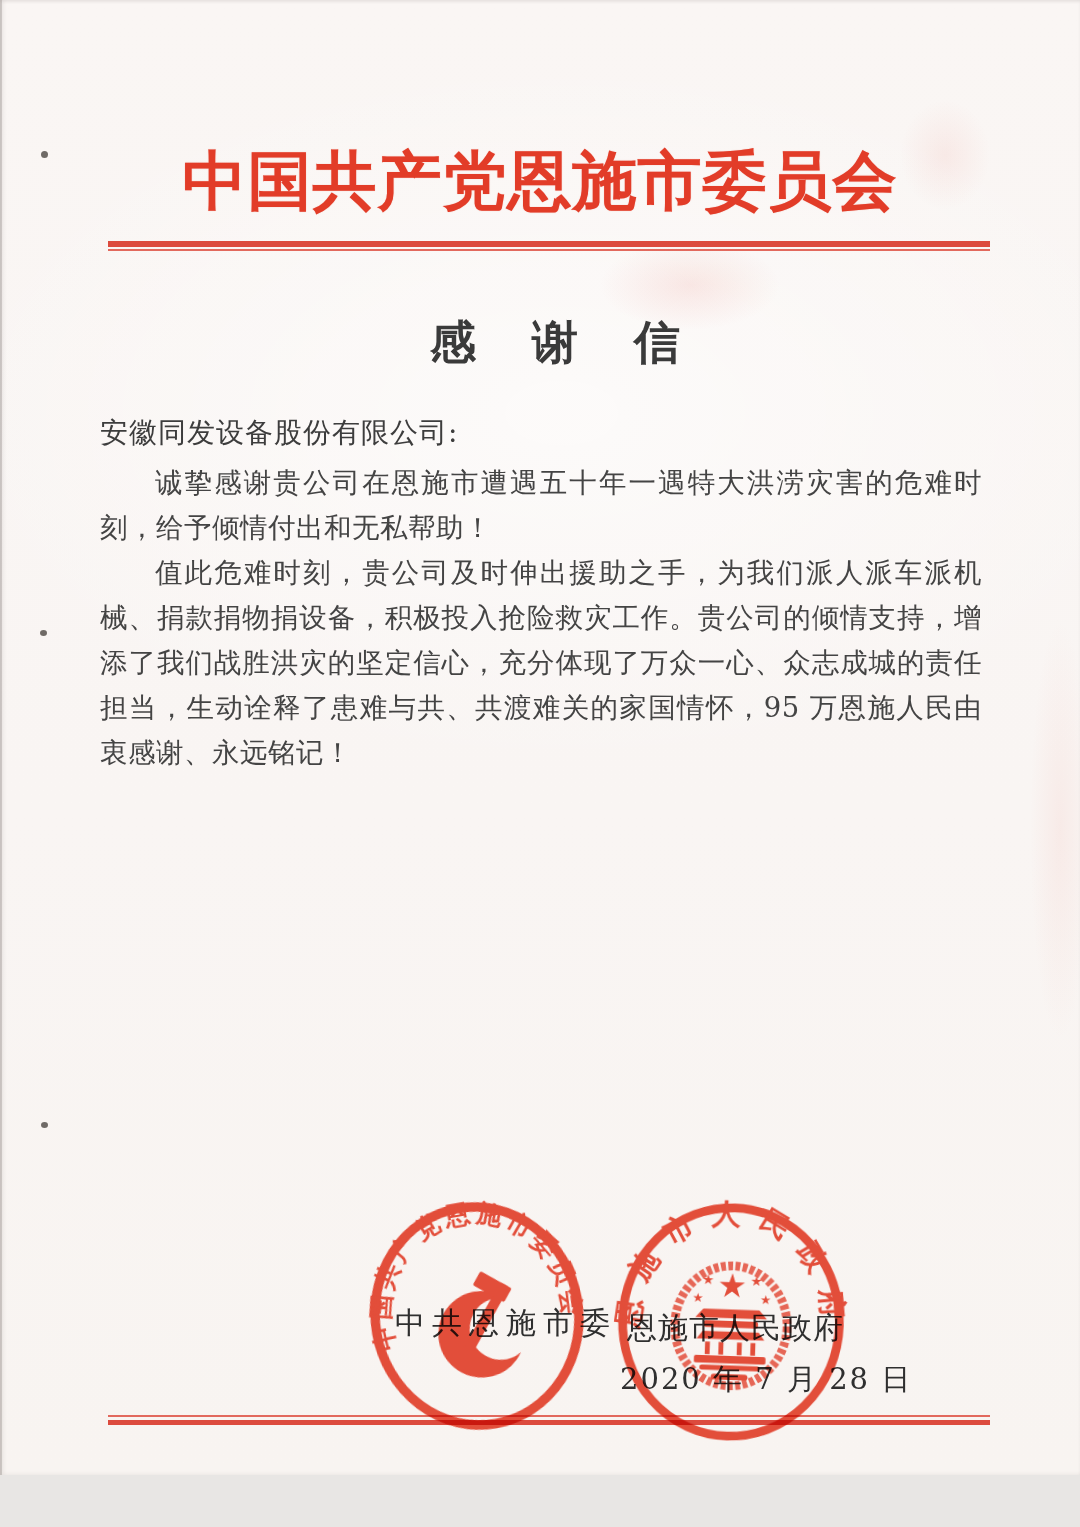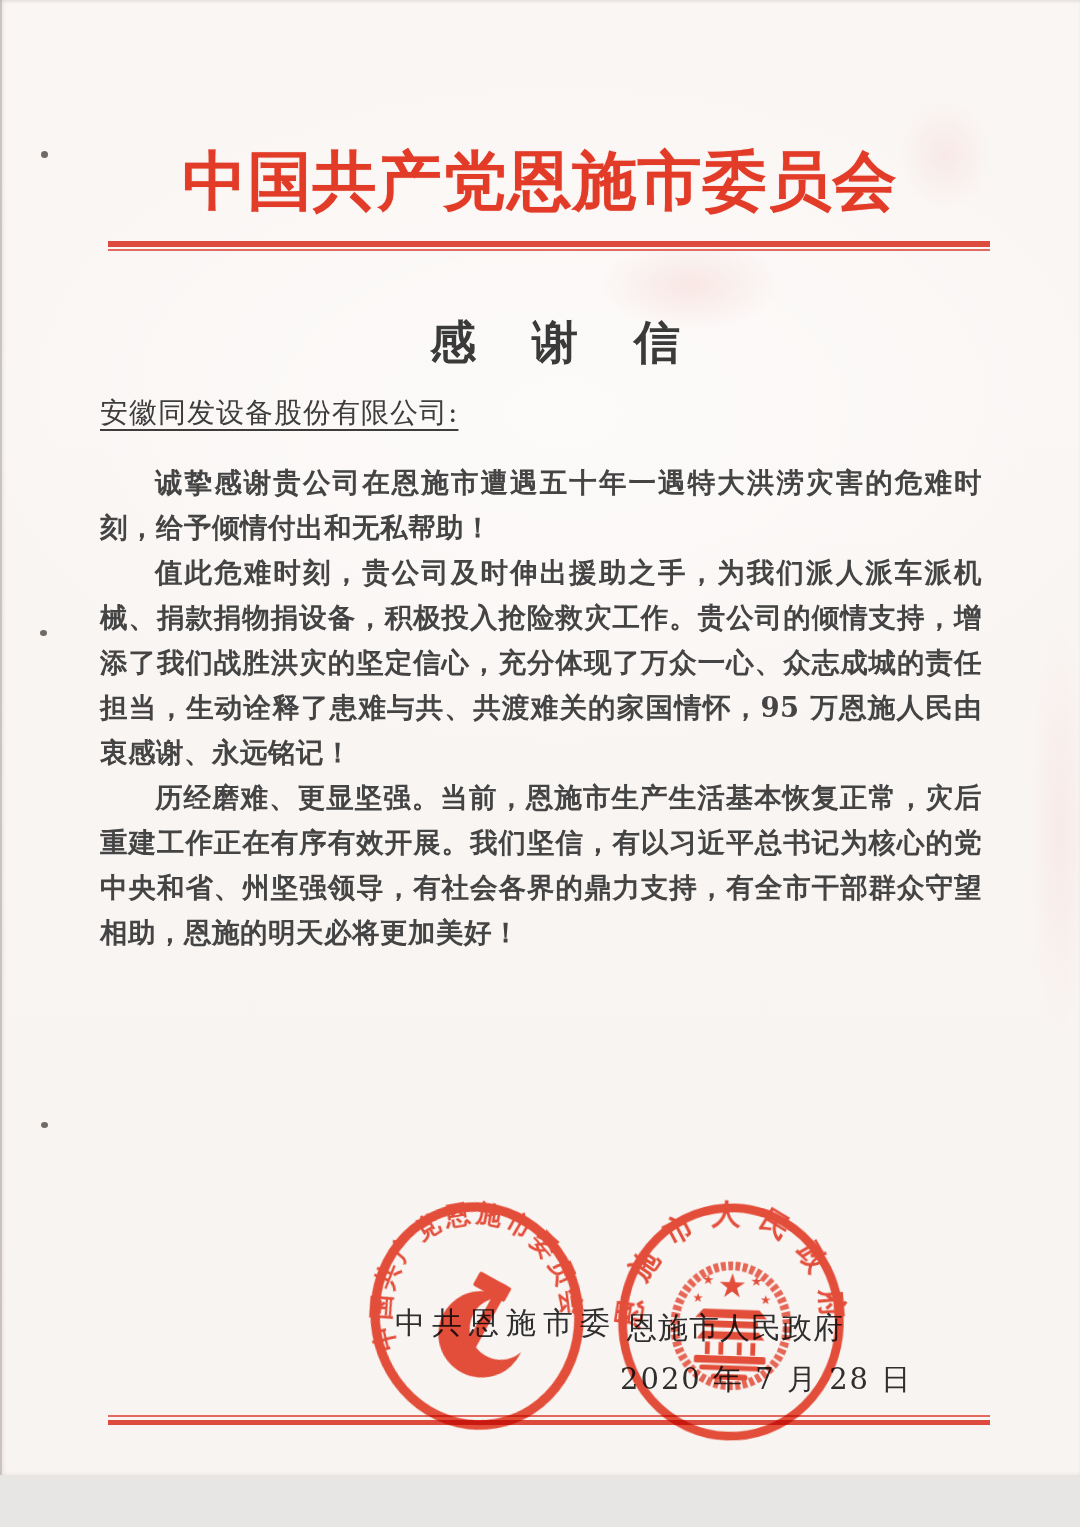--- a/index.html
+++ b/index.html
@@ -27,31 +27,31 @@
   .rule-bottom .thin{height:2px;background:#e2695d;}
   .rule-bottom .thick{height:5px;margin-top:3px;background:#dc4b3e;}
   
   .letter-title{
     position:absolute;top:312px;left:16px;width:100%;text-align:center;
     font-size:46px;font-weight:700;color:#3a3a3a;word-spacing:36px;margin:0;
     letter-spacing:2px;
   }
   
   .salutation{
-    position:absolute;top:394px;left:100px;
+    position:absolute;top:414px;left:100px;
     font-size:28px;color:#3d3d3d;
-    text-decoration:underline;text-decoration-thickness:1.5px;text-underline-offset:7px;
+    text-decoration-thickness:1.5px;text-underline-offset:7px;
     letter-spacing:1px;
   }
   .body-text{
     position:absolute;top:460px;left:100px;width:882px;
     font-size:27.5px;line-height:45px;color:#444;text-align:justify;
     letter-spacing:.5px;
   }
-  .body-text p{margin:0;text-indent:2em;font-weight:bold;}
+  .body-text p{margin:0;text-indent:2em;}
   
   .sig-name,.sig-date{position:absolute;color:#2f2f2f;white-space:nowrap;z-index:2;}
   .sig-party{top:1303px;left:395px;font-size:30px;letter-spacing:7px;}
   .sig-gov{top:1308px;left:627px;font-size:30px;letter-spacing:1px;}
   .sig-date{top:1360px;left:620px;font-size:29px;letter-spacing:2px;}
   
   .seal{position:absolute;z-index:3;mix-blend-mode:multiply;opacity:.93;filter:blur(.3px);}
   .seal-party{left:364px;top:1196px;width:226px;height:240px;transform:rotate(-10deg);}
   .seal-gov{left:610px;top:1198px;width:242px;height:248px;transform:rotate(2deg);}
   .seal svg{width:100%;height:100%;}
@@ -80,21 +80,20 @@
     <div class="thin"></div>
   </div>
 
   <h1 class="letter-title">感 谢 信</h1>
 
   <div class="salutation">安徽同发设备股份有限公司:</div>
 
   <div class="body-text">
     <p>诚挚感谢贵公司在恩施市遭遇五十年一遇特大洪涝灾害的危难时刻，给予倾情付出和无私帮助！</p>
     <p>值此危难时刻，贵公司及时伸出援助之手，为我们派人派车派机械、捐款捐物捐设备，积极投入抢险救灾工作。贵公司的倾情支持，增添了我们战胜洪灾的坚定信心，充分体现了万众一心、众志成城的责任担当，生动诠释了患难与共、共渡难关的家国情怀，95 万恩施人民由衷感谢、永远铭记！</p>
-    <p>历经磨难、更显坚强。当前，恩施市生产生活基本恢复正常，灾后重建工作正在有序有效开展。我们坚信，有以习近平总书记为核心的党中央和省、州坚强领导，有社会各界的鼎力支持，有全市干部群众守望相助，恩施的明天必将更加美好！</p>
   </div>
 
   <div class="sig-name sig-party">中共恩施市委</div>
   <div class="sig-name sig-gov">恩施市人民政府</div>
   <div class="sig-date">2020 年 7 月 28 日</div>
 
   <div class="seal seal-party">
     <svg viewBox="0 0 240 252">
       <ellipse class="seal-ring" cx="120" cy="126" rx="108" ry="116" stroke-width="10"></ellipse>
       <path id="arcParty" d="M 33.5 157.5 A 92 98 0 1 1 206.5 157.5" fill="none"></path>

